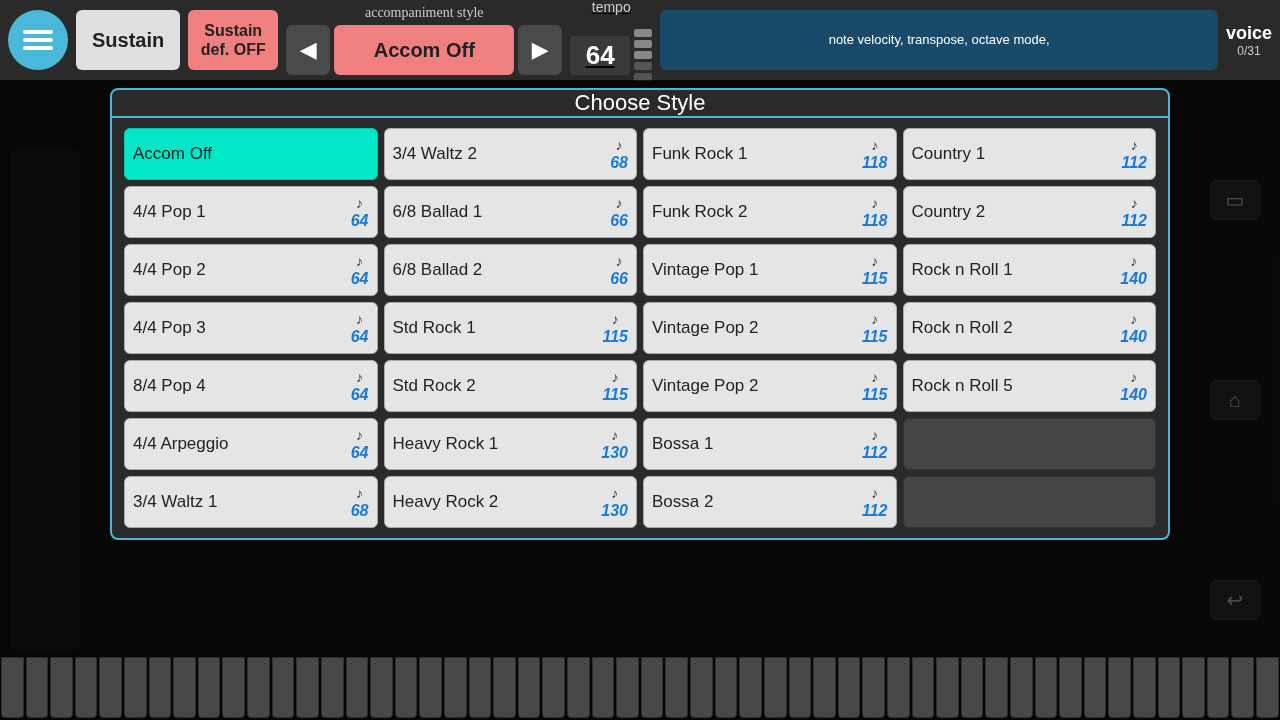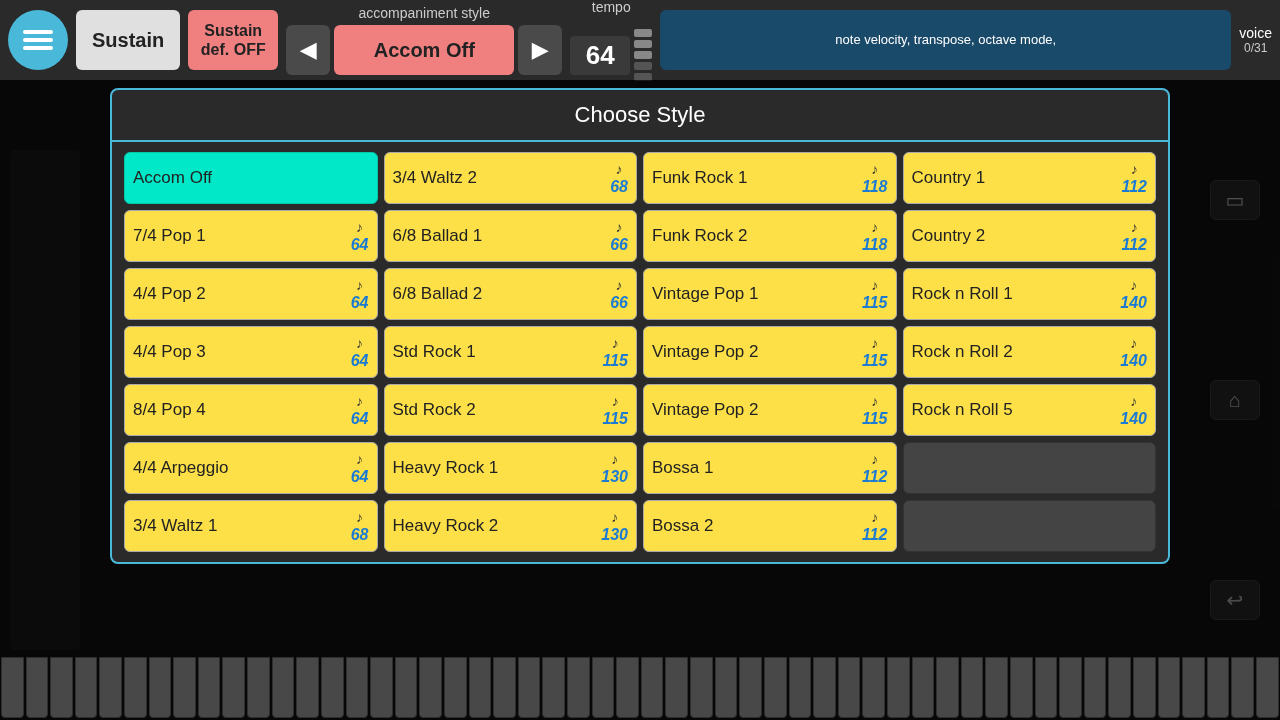--- a/index.html
+++ b/index.html
@@ -64,20 +64,21 @@
 
     #accom-style-section {
       display: flex;
       flex-direction: column;
       align-items: center;
       gap: 4px;
     }
     #accom-style-label {
       color: #ccc;
       font-size: 14px;
+      font-family: Liberation Serif, serif;
     }
     #accom-style-controls {
       display: flex;
       align-items: center;
       gap: 4px;
     }
     #prev-style-btn, #next-style-btn {
       background: #4a4a4a;
       border: none;
       color: white;
@@ -98,20 +99,21 @@
       height: 50px;
       cursor: pointer;
       min-width: 180px;
     }
 
     #tempo-section {
       display: flex;
       flex-direction: column;
       align-items: center;
       gap: 14px;
+      text-decoration: underline;
     }
     #tempo-label {
       color: #ccc;
       font-size: 14px;
     }
     #tempo-display {
       display: flex;
       align-items: center;
       gap: 4px;
     }
@@ -154,22 +156,22 @@
     }
     #info-section .paid-text {
       color: #4ab8d8;
     }
 
     #voice-section {
       text-align: center;
       color: white;
     }
     #voice-label {
-      font-size: 14px;
-      font-weight: normal;
+      font-size: 18px;
+      font-weight: bold;
     }
     #voice-count {
       font-size: 12px;
       color: #ccc;
     }
 
     
     #modal-overlay {
       position: absolute;
       top: 80px;
@@ -189,33 +191,32 @@
       border: 2px solid #4ab8d8;
       border-radius: 8px;
       width: 1060px;
       margin-top: 8px;
     }
 
     #modal-title {
       text-align: center;
       color: white;
       font-size: 22px;
-      padding: 12px;
       border-bottom: 2px solid #4ab8d8;
     }
 
     #style-grid {
       display: grid;
       grid-template-columns: repeat(4, 1fr);
       gap: 6px;
       padding: 10px 12px;
     }
 
     .style-btn {
-      background: #fde047;
+      background: #e5e5e5;
       border: 1px solid #aaa;
       border-radius: 6px;
       padding: 10px 8px;
       cursor: pointer;
       display: flex;
       align-items: center;
       justify-content: space-between;
       height: 52px;
       position: relative;
     }
@@ -382,21 +383,21 @@
           </div>
         </div>
         <div class="style-btn">
           <span class="style-btn-name">Country 1</span>
           <div class="style-btn-tempo-area">
             <span class="style-btn-note">♪</span>
             <span class="style-btn-tempo">112</span>
           </div>
         </div>
         <div class="style-btn">
-          <span class="style-btn-name">7/4 Pop 1</span>
+          <span class="style-btn-name">4/4 Pop 1</span>
           <div class="style-btn-tempo-area">
             <span class="style-btn-note">♪</span>
             <span class="style-btn-tempo">64</span>
           </div>
         </div>
         <div class="style-btn">
           <span class="style-btn-name">6/8 Ballad 1</span>
           <div class="style-btn-tempo-area">
             <span class="style-btn-note">♪</span>
             <span class="style-btn-tempo">66</span>

